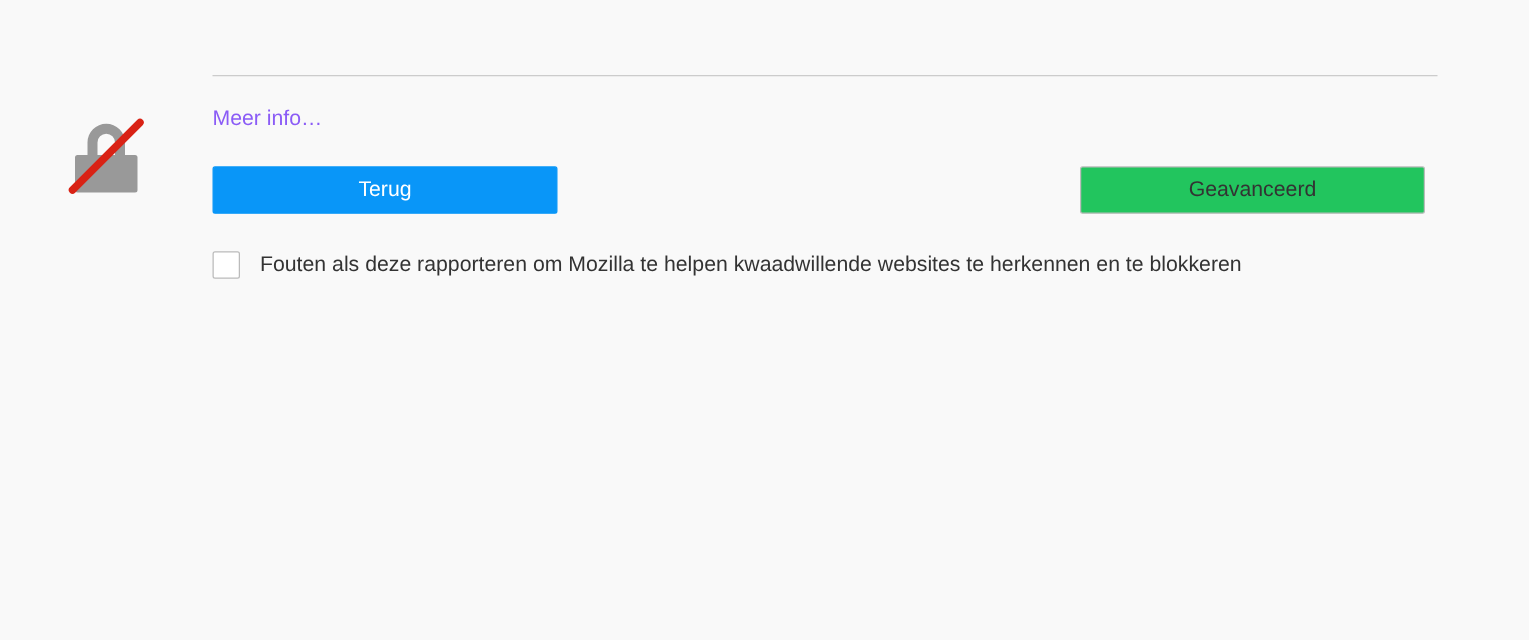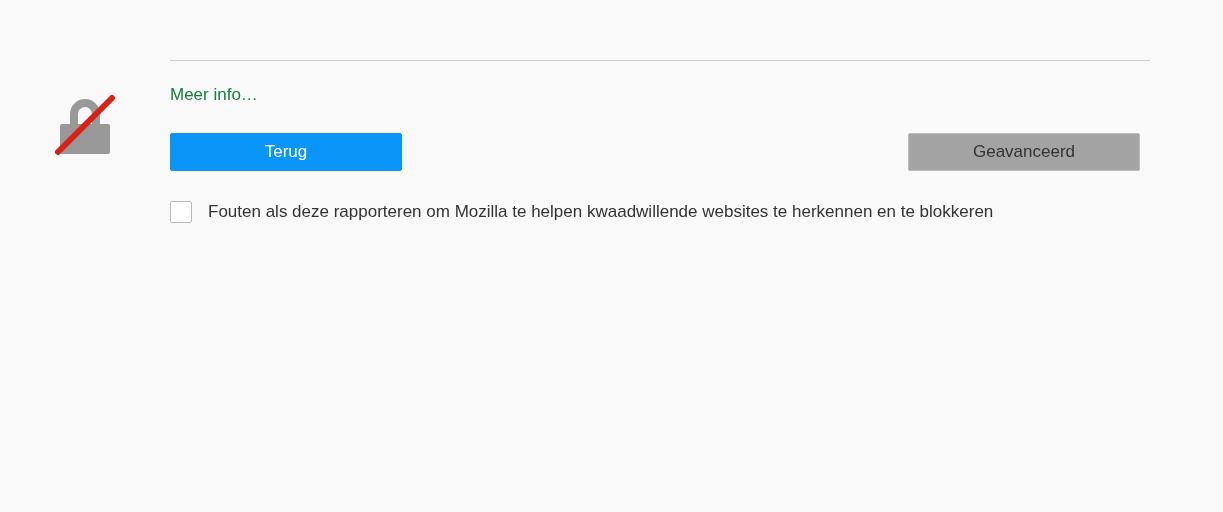--- a/index.html
+++ b/index.html
@@ -41,48 +41,48 @@
     }
     .description {
       font-size: 17px;
       color: #333;
       line-height: 1.4;
       margin-bottom: 18px;
       max-width: 920px;
     }
     .more-info {
       display: inline-block;
-      color: #15803d;
+      color: #8b5cf6;
       font-size: 17px;
       text-decoration: none;
       margin-bottom: 28px;
       cursor: pointer;
     }
     .button-row {
       display: flex;
       justify-content: space-between;
       align-items: center;
       margin-bottom: 30px;
       max-width: 970px;
     }
     .btn {
       font-size: 17px;
       padding: 8px 0;
-      width: 232px;
+      width: 276px;
       text-align: center;
       cursor: pointer;
       border-radius: 2px;
     }
     .btn-primary {
       background: #0996f8;
       color: #fff;
       border: 1px solid #0996f8;
     }
     .btn-secondary {
-      background: #a3a3a3;
+      background: #22c55e;
       color: #333;
       border: 1px solid #bbb;
     }
     .checkbox-row {
       display: flex;
       align-items: center;
       gap: 16px;
     }
     .checkbox {
       width: 22px;

